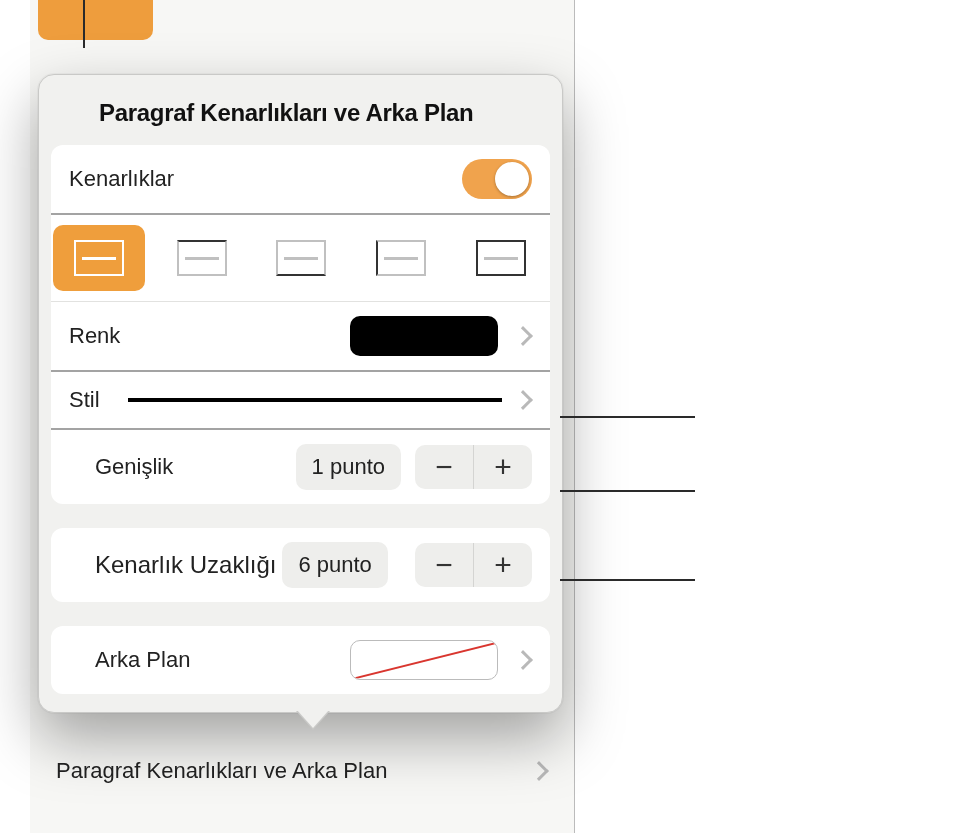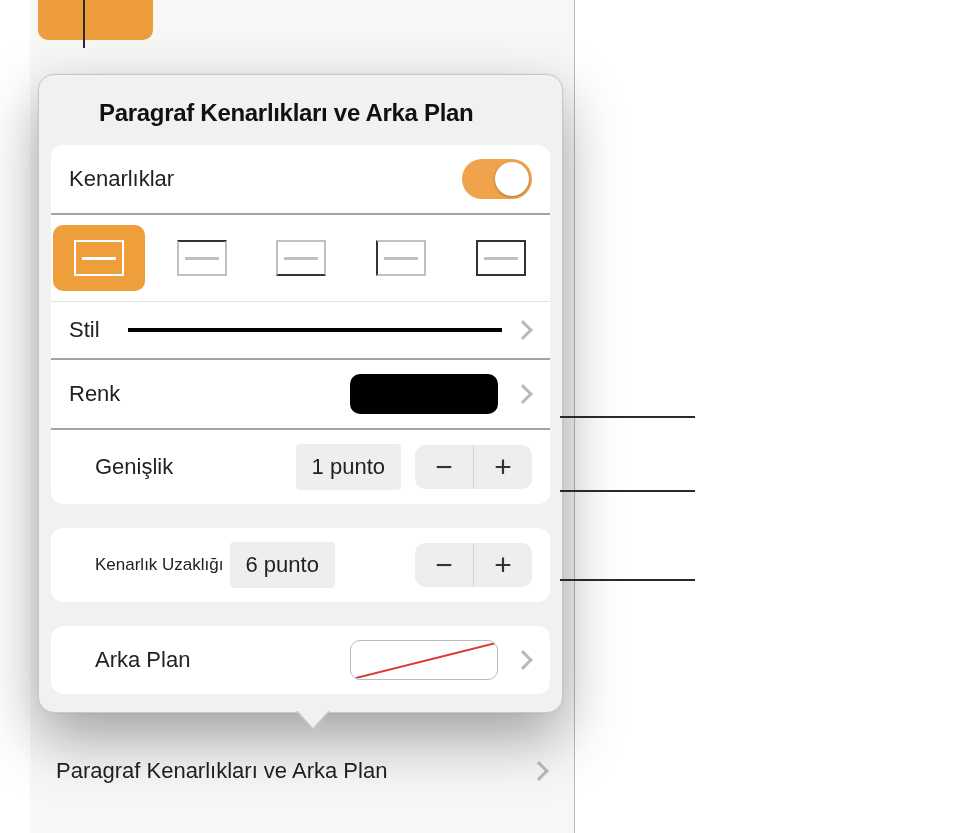--- a/index.html
+++ b/index.html
@@ -192,21 +192,21 @@
     left:-8px; right:-8px;
     top:50%;
     height:2px;
     background:#d9362f;
     transform: rotate(-14deg);
     transform-origin:center;
   }
   
   .value-pill {
     background: #eeeeec;
-    border-radius: 4px;
+    border-radius: 10px;
     padding: 10px 16px;
     font-size: 22px;
     color: #222;
     margin-right: 14px;
     white-space: nowrap;
   }
   .stepper {
     display:flex;
     background:#eeeeec;
     border-radius:10px;
@@ -293,47 +293,47 @@
               </div>
           </div>
           <div class="seg">
             <div class="bicon bi-outer">
                 <div class="hl"></div>
               </div>
           </div>
         </div>
 
         <div class="row">
+          <span class="row-label">Renk</span>
+          <span class="row-fill"></span>
+          <div class="color-swatch"></div>
+          <span class="chev"></span>
+        </div>
+
+        <div class="row">
           <span class="row-label">Stil</span>
           <div class="style-line"></div>
-          <span class="chev"></span>
-        </div>
-
-        <div class="row">
-          <span class="row-label">Renk</span>
-          <span class="row-fill"></span>
-          <div class="color-swatch"></div>
           <span class="chev"></span>
         </div>
 
         <div class="row">
           <span class="row-label">Genişlik</span>
           <span class="row-fill"></span>
           <div class="value-pill">1 punto</div>
           <div class="stepper">
             <div class="btn">−</div>
             <div class="sep"></div>
             <div class="btn">+</div>
           </div>
         </div>
       </div>
 
       <div class="card">
         <div class="row">
-          <span class="row-label" style="font-size:17px;">Kenarlık Uzaklığı</span>
+          <span class="row-label" style="font-size:24px;">Kenarlık Uzaklığı</span>
           <span class="row-fill" style="flex:0 0 6px;"></span>
           <div class="value-pill">6 punto</div>
           <span class="row-fill"></span>
           <div class="stepper">
             <div class="btn">−</div>
             <div class="sep"></div>
             <div class="btn">+</div>
           </div>
         </div>
       </div>

